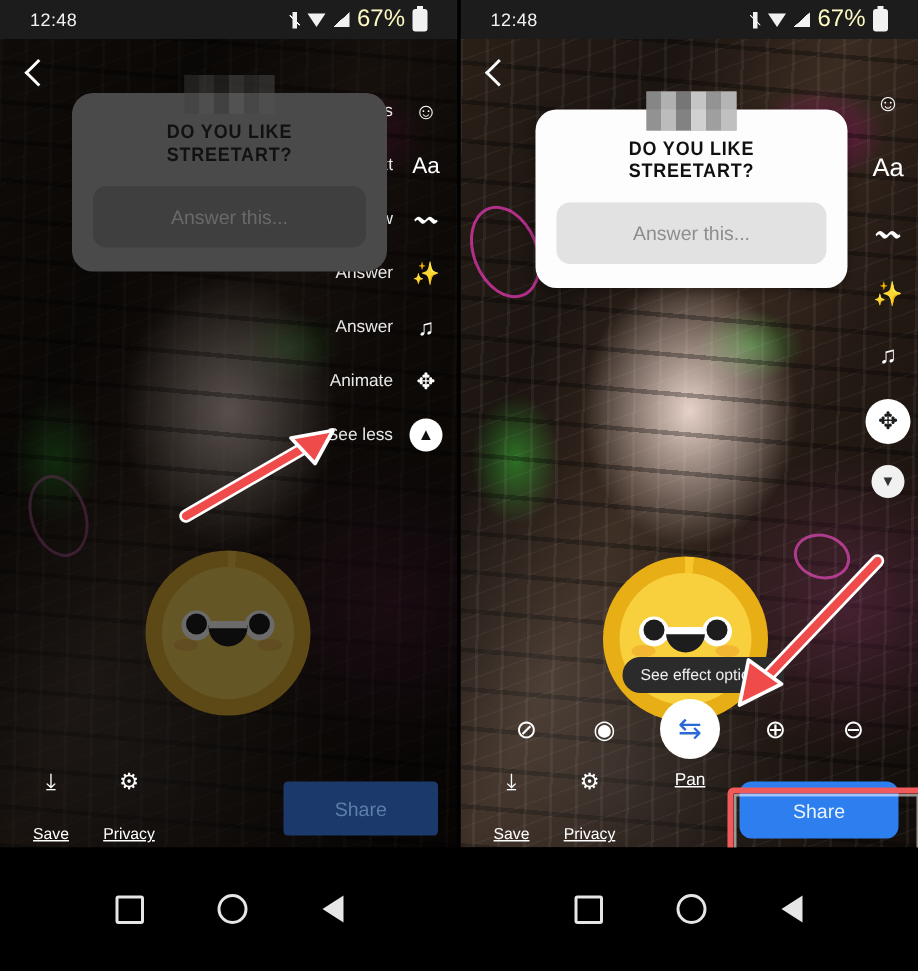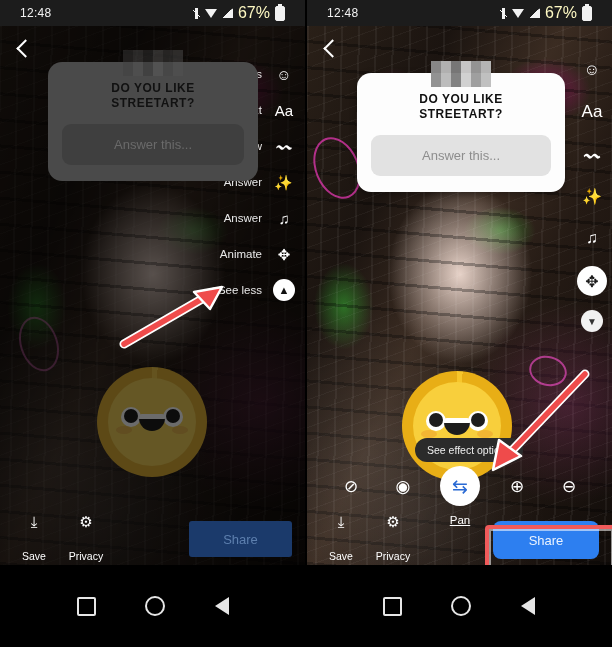--- a/index.html
+++ b/index.html
@@ -111,21 +111,21 @@
   .effectbar{position:absolute;z-index:17;left:0;right:0;display:flex;align-items:center;justify-content:center;gap:22px;}
   .fx{width:30px;height:30px;border-radius:50%;display:flex;align-items:center;justify-content:center;
      color:#fff;font-size:17px;}
   .fx.sel{background:#fff;color:#2a6ad4;width:40px;height:40px;font-size:19px;}
   .fxlabel{position:absolute;z-index:17;width:100%;text-align:center;color:#fff;font-size:11.5px;text-decoration:underline;}
 
   
   .bottombar{position:absolute;bottom:0;left:0;right:0;height:56px;z-index:16;display:flex;align-items:center;}
   .bicon{display:flex;flex-direction:column;align-items:center;justify-content:center;width:52px;color:#fff;}
   .bicon .g{font-size:15px;line-height:1;height:18px;display:flex;align-items:center;}
-  .bicon .t{font-size:10.5px;margin-top:20px;}
+  .bicon .t{font-size:10.5px;margin-top:20px;text-decoration:underline;}
   .share{position:absolute;right:14px;top:12px;display:flex;align-items:center;justify-content:center;
     font-size:13px;}
   .panel.left .share{width:103px;height:36px;background:#1b3a6b;color:#5d7fae;border-radius:3px;}
   .panel.right .share{width:106px;height:38px;background:#2d7ff0;color:#eaf3ff;border-radius:8px;}
 
   
   .navbar{position:absolute;bottom:0;left:0;width:612px;height:82px;background:#000;z-index:30;
     display:flex;align-items:center;justify-content:center;}
   .navhalf{width:306px;height:100%;display:flex;align-items:center;justify-content:space-around;padding:0 52px;box-sizing:border-box;}
   .nsq{width:15px;height:15px;border:2px solid #e6e6e6;border-radius:2px;}

